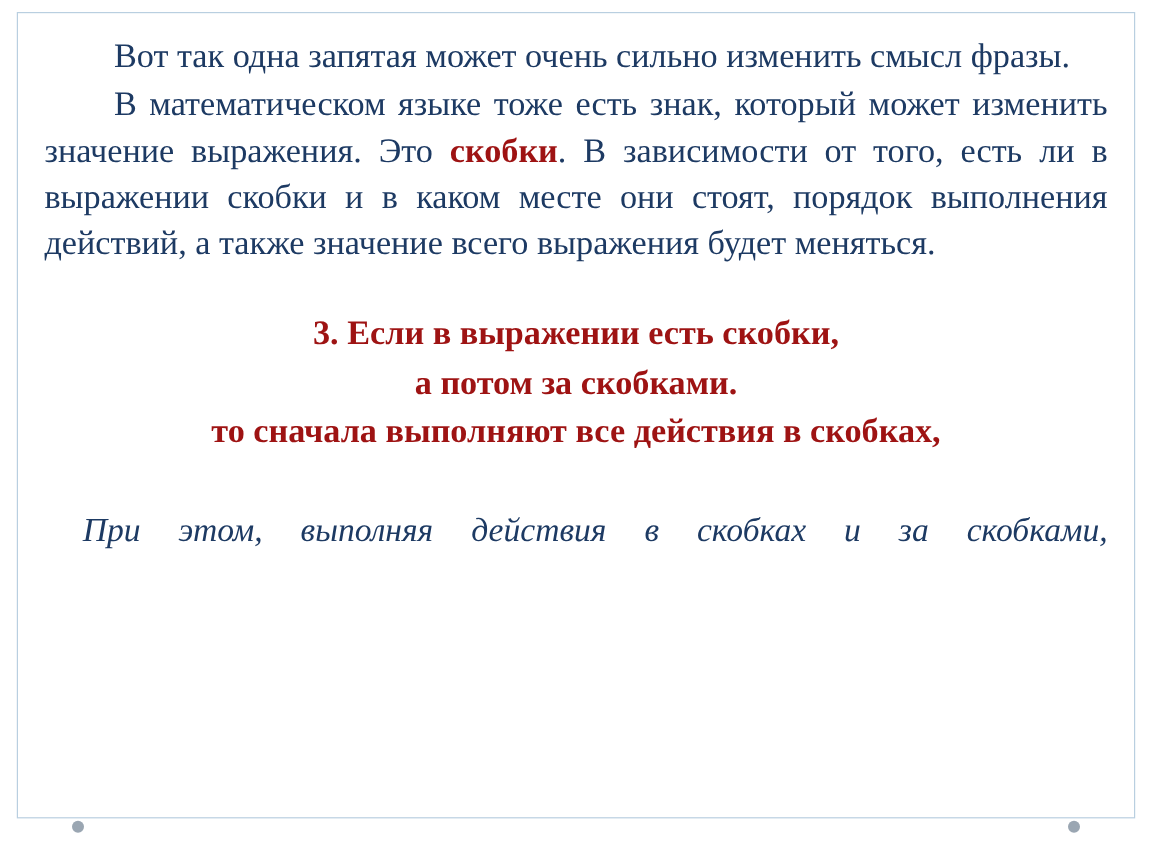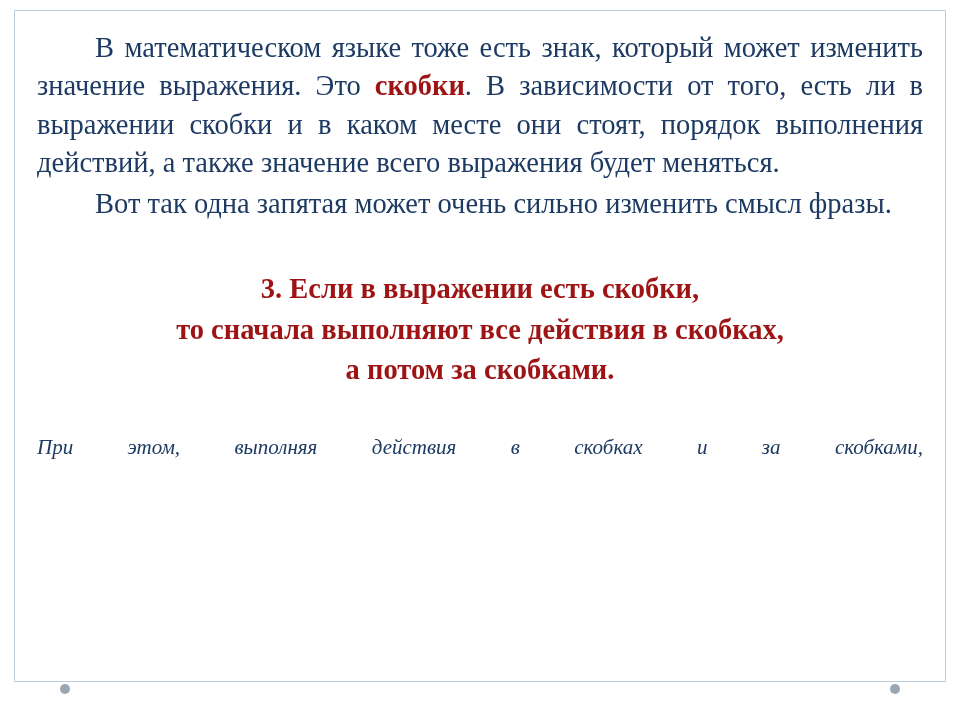--- a/index.html
+++ b/index.html
@@ -43,43 +43,44 @@
     margin: 0 0 2px 0;
     letter-spacing: 0px;
   }
 
   .para .accent {
     color: #9e1313;
     font-weight: bold;
   }
 
   .rule-block {
-    margin-top: 46px;
+    margin-top: 36px;
     text-align: center;
     color: #9e1313;
     font-family: "Liberation Serif", serif;
     font-weight: bold;
     font-size: 28.5px;
     line-height: 1.42;
   }
 
   .rule-line {
     display: block;
     white-space: nowrap;
   }
 
   .note {
     margin-top: 42px;
     color: #1d3a63;
     font-family: "Liberation Serif", serif;
     font-style: italic;
-    font-size: 21px;
+    font-size: 28px;
     line-height: 1.4;
     text-align: justify;
     text-indent: 0;
+    margin-left: 32px;
   }
 
   .note-line-1 {
     display: block;
     text-align: justify;
     text-align-last: justify;
     white-space: normal;
   }
   .note-line-2 {
     display: block;
@@ -96,31 +97,31 @@
   .dot-right { right: 60px; bottom: 26px; }
 </style>
 </head>
 <body>
 
 <div class="slide">
 
   <div class="content-frame">
 
     <p class="para">
-      <span>В математическом языке тоже есть знак, который может изменить значение выражения. Это </span><span class="accent">скобки</span><span>. В зависимости от того, есть ли в выражении скобки и в каком месте они стоят, порядок выполнения действий, а также значение всего выражения будет меняться.</span>
+      <span>Вот так одна запятая может очень сильно изменить смысл фразы.</span>
     </p>
 
     <p class="para">
-      <span>Вот так одна запятая может очень сильно изменить смысл фразы.</span>
+      <span>В математическом языке тоже есть знак, который может изменить значение выражения. Это </span><span class="accent">скобки</span><span>. В зависимости от того, есть ли в выражении скобки и в каком месте они стоят, порядок выполнения действий, а также значение всего выражения будет меняться.</span>
     </p>
 
     <div class="rule-block">
       <span class="rule-line">3. Если в выражении есть скобки,</span>
+      <span class="rule-line">а потом за скобками.</span>
       <span class="rule-line">то сначала выполняют все действия в скобках,</span>
-      <span class="rule-line">а потом за скобками.</span>
     </div>
 
     <div class="note">
       <span class="note-line-1">При этом, выполняя действия в скобках и за скобками,</span>
     </div>
 
   </div>
 
   <div class="dot dot-left"></div>
   <div class="dot dot-right"></div>

